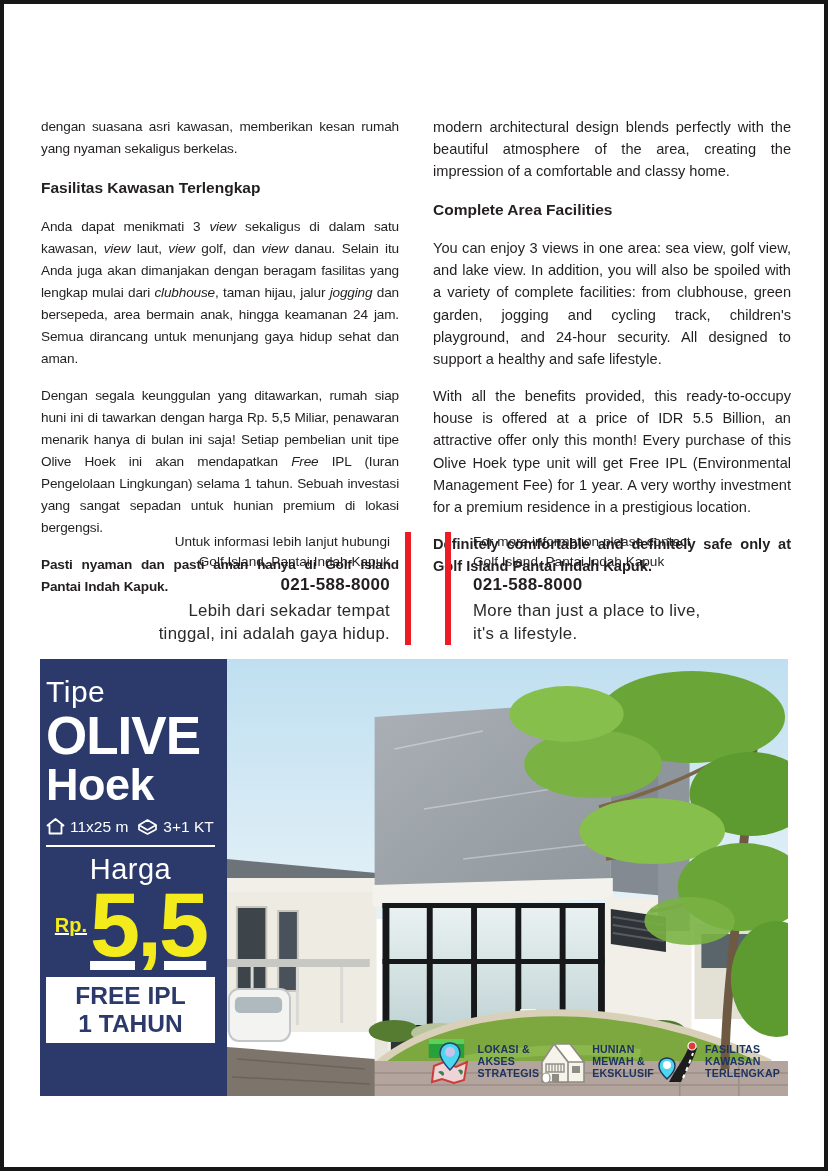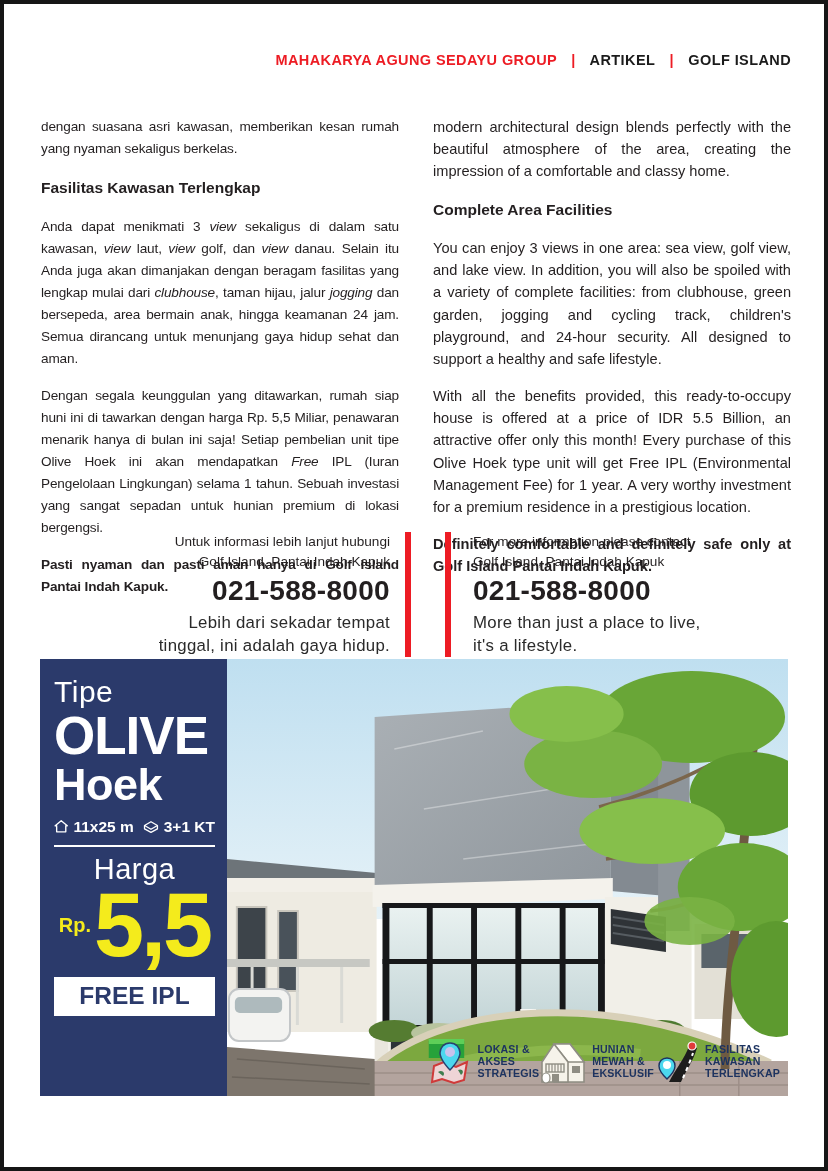--- a/index.html
+++ b/index.html
@@ -23,60 +23,53 @@
   .col h3{font-size:15.5px;margin:6px 0 16px;text-align:left;letter-spacing:0;}
   .bold-para{font-weight:bold;}
   .it{font-style:italic;}
   
   .contacts{position:absolute;top:528px;left:37px;right:33px;display:flex;align-items:stretch;}
   .c-left{width:349px;text-align:right;padding-right:15px;}
   .redbar{width:6px;background:#ED1C24;min-height:113px;}
   .c-gap{width:34px;}
   .c-right{padding-left:22px;text-align:left;}
   .c-small{font-size:13.6px;line-height:1.5;}
-  .c-phone{font-size:28px;font-weight:bold;letter-spacing:.3px;margin:2px 0 4px;}
+  .c-phone{font-size:17px;font-weight:bold;letter-spacing:.3px;margin:2px 0 4px;}
   .c-tag{font-size:16.8px;line-height:1.38;color:#2a2a2a;letter-spacing:.3px;}
   
   .promo{position:absolute;top:655px;left:36px;right:36px;height:437px;display:flex;}
   .banner{width:187px;min-width:187px;background:#2B3A6B;color:#fff;box-sizing:border-box;
-          padding:16px 12px 10px 14px;display:flex;flex-direction:column;}
+          padding:16px 12px 10px 6px;display:flex;flex-direction:column;}
   .b-tipe{font-size:30px;letter-spacing:.5px;}
   .b-name{font-size:53px;font-weight:bold;line-height:.95;letter-spacing:-1px;margin-top:2px;}
   .b-variant{font-size:45px;font-weight:bold;line-height:1.05;letter-spacing:-.5px;}
-  .b-specs{display:flex;align-items:center;gap:5px;font-size:15.5px;font-weight:bold;margin-top:9px;white-space:nowrap;}
+  .b-specs{display:flex;align-items:center;gap:5px;font-size:15.5px;font-weight:normal;margin-top:9px;white-space:nowrap;}
   .b-hr{border:none;border-top:2.5px solid #fff;margin:9px 0 6px;width:100%;}
   .b-harga{font-size:29px;text-align:center;letter-spacing:.5px;}
-  .b-price-row{display:flex;justify-content:center;align-items:flex-start;margin-top:-2px;}
+  .b-price-row{display:flex;justify-content:center;align-items:flex-start;margin-top:-2px;text-decoration:underline;}
   .b-rp{font-size:20px;font-weight:bold;color:#F4EB1C;margin-top:30px;margin-right:3px;}
   .b-price{font-size:90px;font-weight:bold;color:#F4EB1C;line-height:.92;letter-spacing:-3px;}
   .b-unit{font-size:39px;font-weight:bold;text-align:center;letter-spacing:1px;line-height:1;margin-top:2px;}
   .b-promo{background:#fff;color:#2B3A6B;text-align:center;font-weight:bold;font-size:24.5px;
            line-height:1.12;margin-top:11px;padding:5px 2px 6px;}
   
   .photo{position:relative;flex:1;overflow:hidden;}
   .photo svg.scene{position:absolute;inset:0;width:100%;height:100%;display:block;}
   .badges{position:absolute;right:8px;bottom:12px;display:flex;gap:1px;align-items:center;}
   .badge{display:flex;align-items:center;gap:6px;}
   .badge-label{font-size:10.6px;font-weight:bold;color:#1d3360;line-height:1.12;letter-spacing:.2px;}
   
   .pagenum{position:absolute;bottom:32px;left:0;width:100%;text-align:center;
            font-size:17px;color:#141414;letter-spacing:.5px;}
 </style>
 </head>
 <body>
 
 <div class="page">
 
-  <div class="hdr">
-    <span class="brand">MAHAKARYA AGUNG SEDAYU GROUP</span>
-    <span class="sep">|</span>
-    <span class="blk">ARTIKEL</span>
-    <span class="sep">|</span>
-    <span class="blk">GOLF ISLAND</span>
-  </div>
 
   <div class="columns">
     <div class="col col-id">
       <p>dengan suasana asri kawasan, memberikan kesan rumah yang nyaman sekaligus berkelas.</p>
       <h3>Fasilitas Kawasan Terlengkap</h3>
       <p><span>Anda dapat menikmati 3 </span><span class="it">view</span><span> sekaligus di dalam satu kawasan, </span><span class="it">view</span><span> laut, </span><span class="it">view</span><span> golf, dan </span><span class="it">view</span><span> danau. Selain itu Anda juga akan dimanjakan dengan beragam fasilitas yang lengkap mulai dari </span><span class="it">clubhouse</span><span>, taman hijau, jalur </span><span class="it">jogging</span><span> dan bersepeda, area bermain anak, hingga keamanan 24 jam. Semua dirancang untuk menunjang gaya hidup sehat dan aman.</span></p>
       <p><span>Dengan segala keunggulan yang ditawarkan, rumah siap huni ini di tawarkan dengan harga Rp. 5,5 Miliar, penawaran menarik hanya di bulan ini saja! Setiap pembelian unit tipe Olive Hoek ini akan mendapatkan </span><span class="it">Free</span><span> IPL (Iuran Pengelolaan Lingkungan) selama 1 tahun. Sebuah investasi yang sangat sepadan untuk hunian premium di lokasi bergengsi.</span></p>
       <p class="bold-para">Pasti nyaman dan pasti aman hanya di Golf Island Pantai Indah Kapuk.</p>
     </div>
     <div class="col col-en">
@@ -125,20 +118,21 @@
         <span>3+1 KT</span>
       </div>
       <hr class="b-hr">
       <div class="b-harga">Harga</div>
       <div class="b-price-row">
         <span class="b-rp">Rp.</span>
         <span class="b-price">5,5</span>
       </div>
       <div class="b-promo">
         <div>FREE IPL</div>
+        <div>1 TAHUN</div>
       </div>
     </div>
 
     <div class="photo">
       <svg class="scene" viewBox="0 0 570 437" preserveAspectRatio="none">
         <defs>
           <linearGradient id="sky" x1="0" y1="0" x2="0" y2="1">
             <stop offset="0" stop-color="#bfdff0"></stop>
               <stop offset="1" stop-color="#e6f2f8"></stop>
           </linearGradient>

